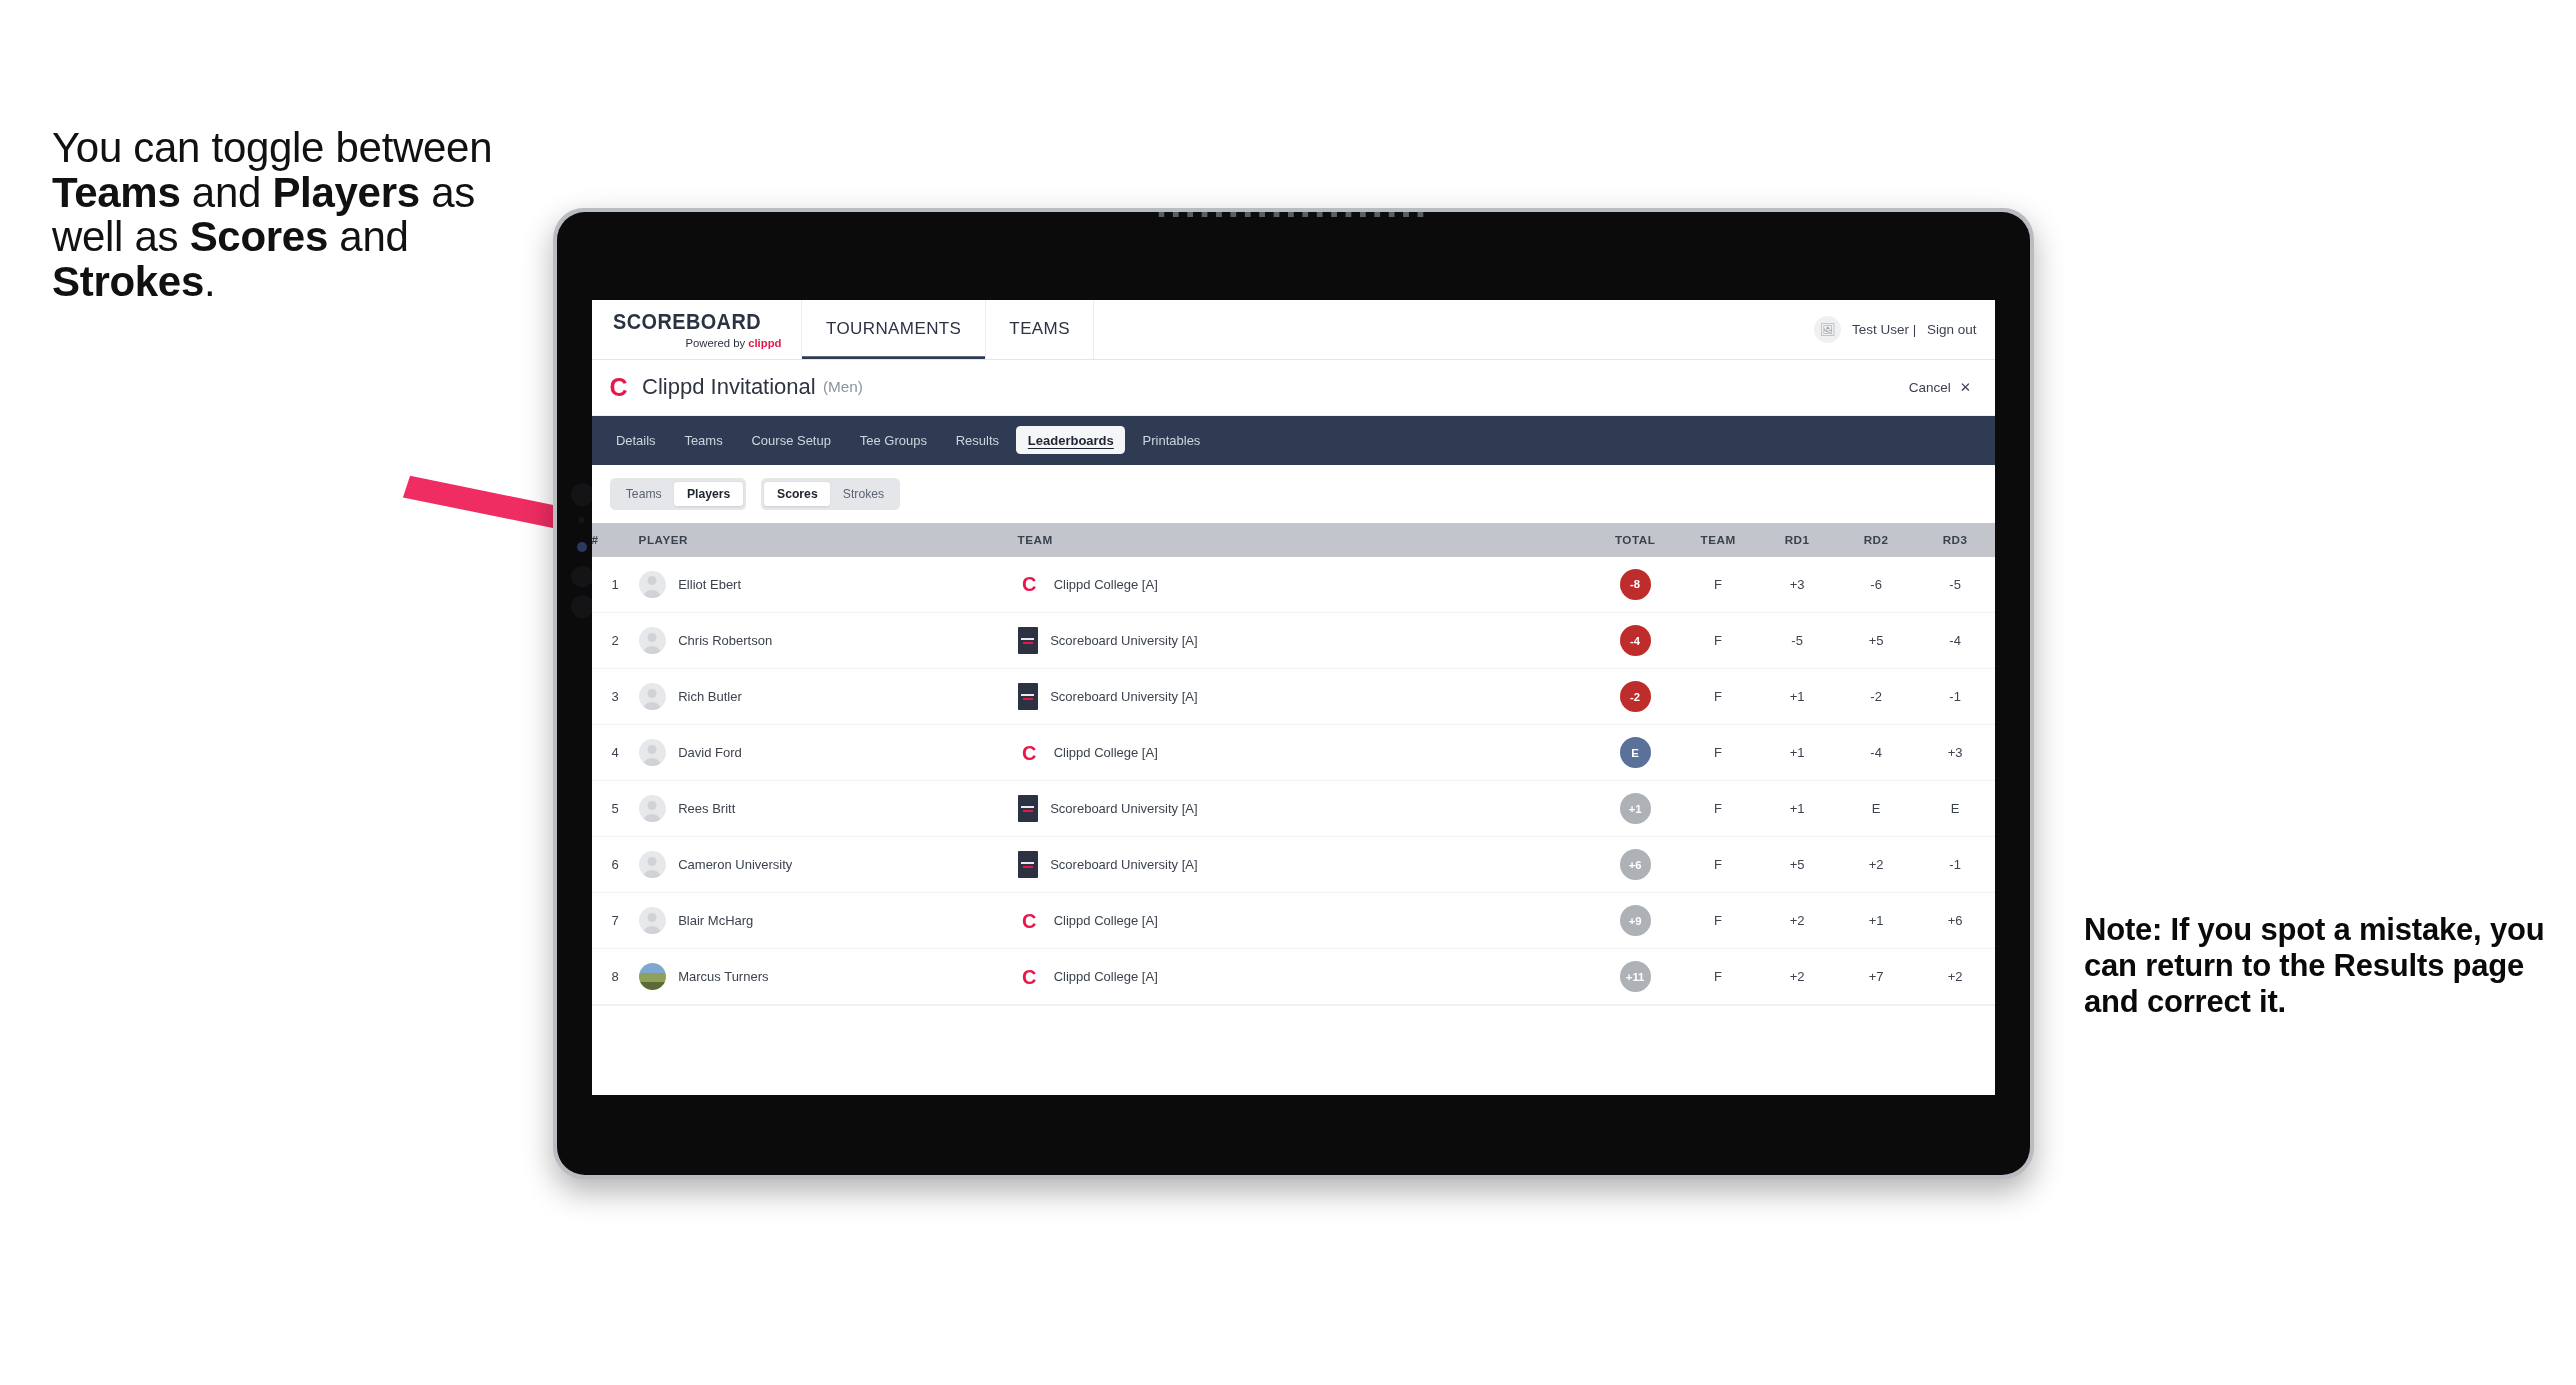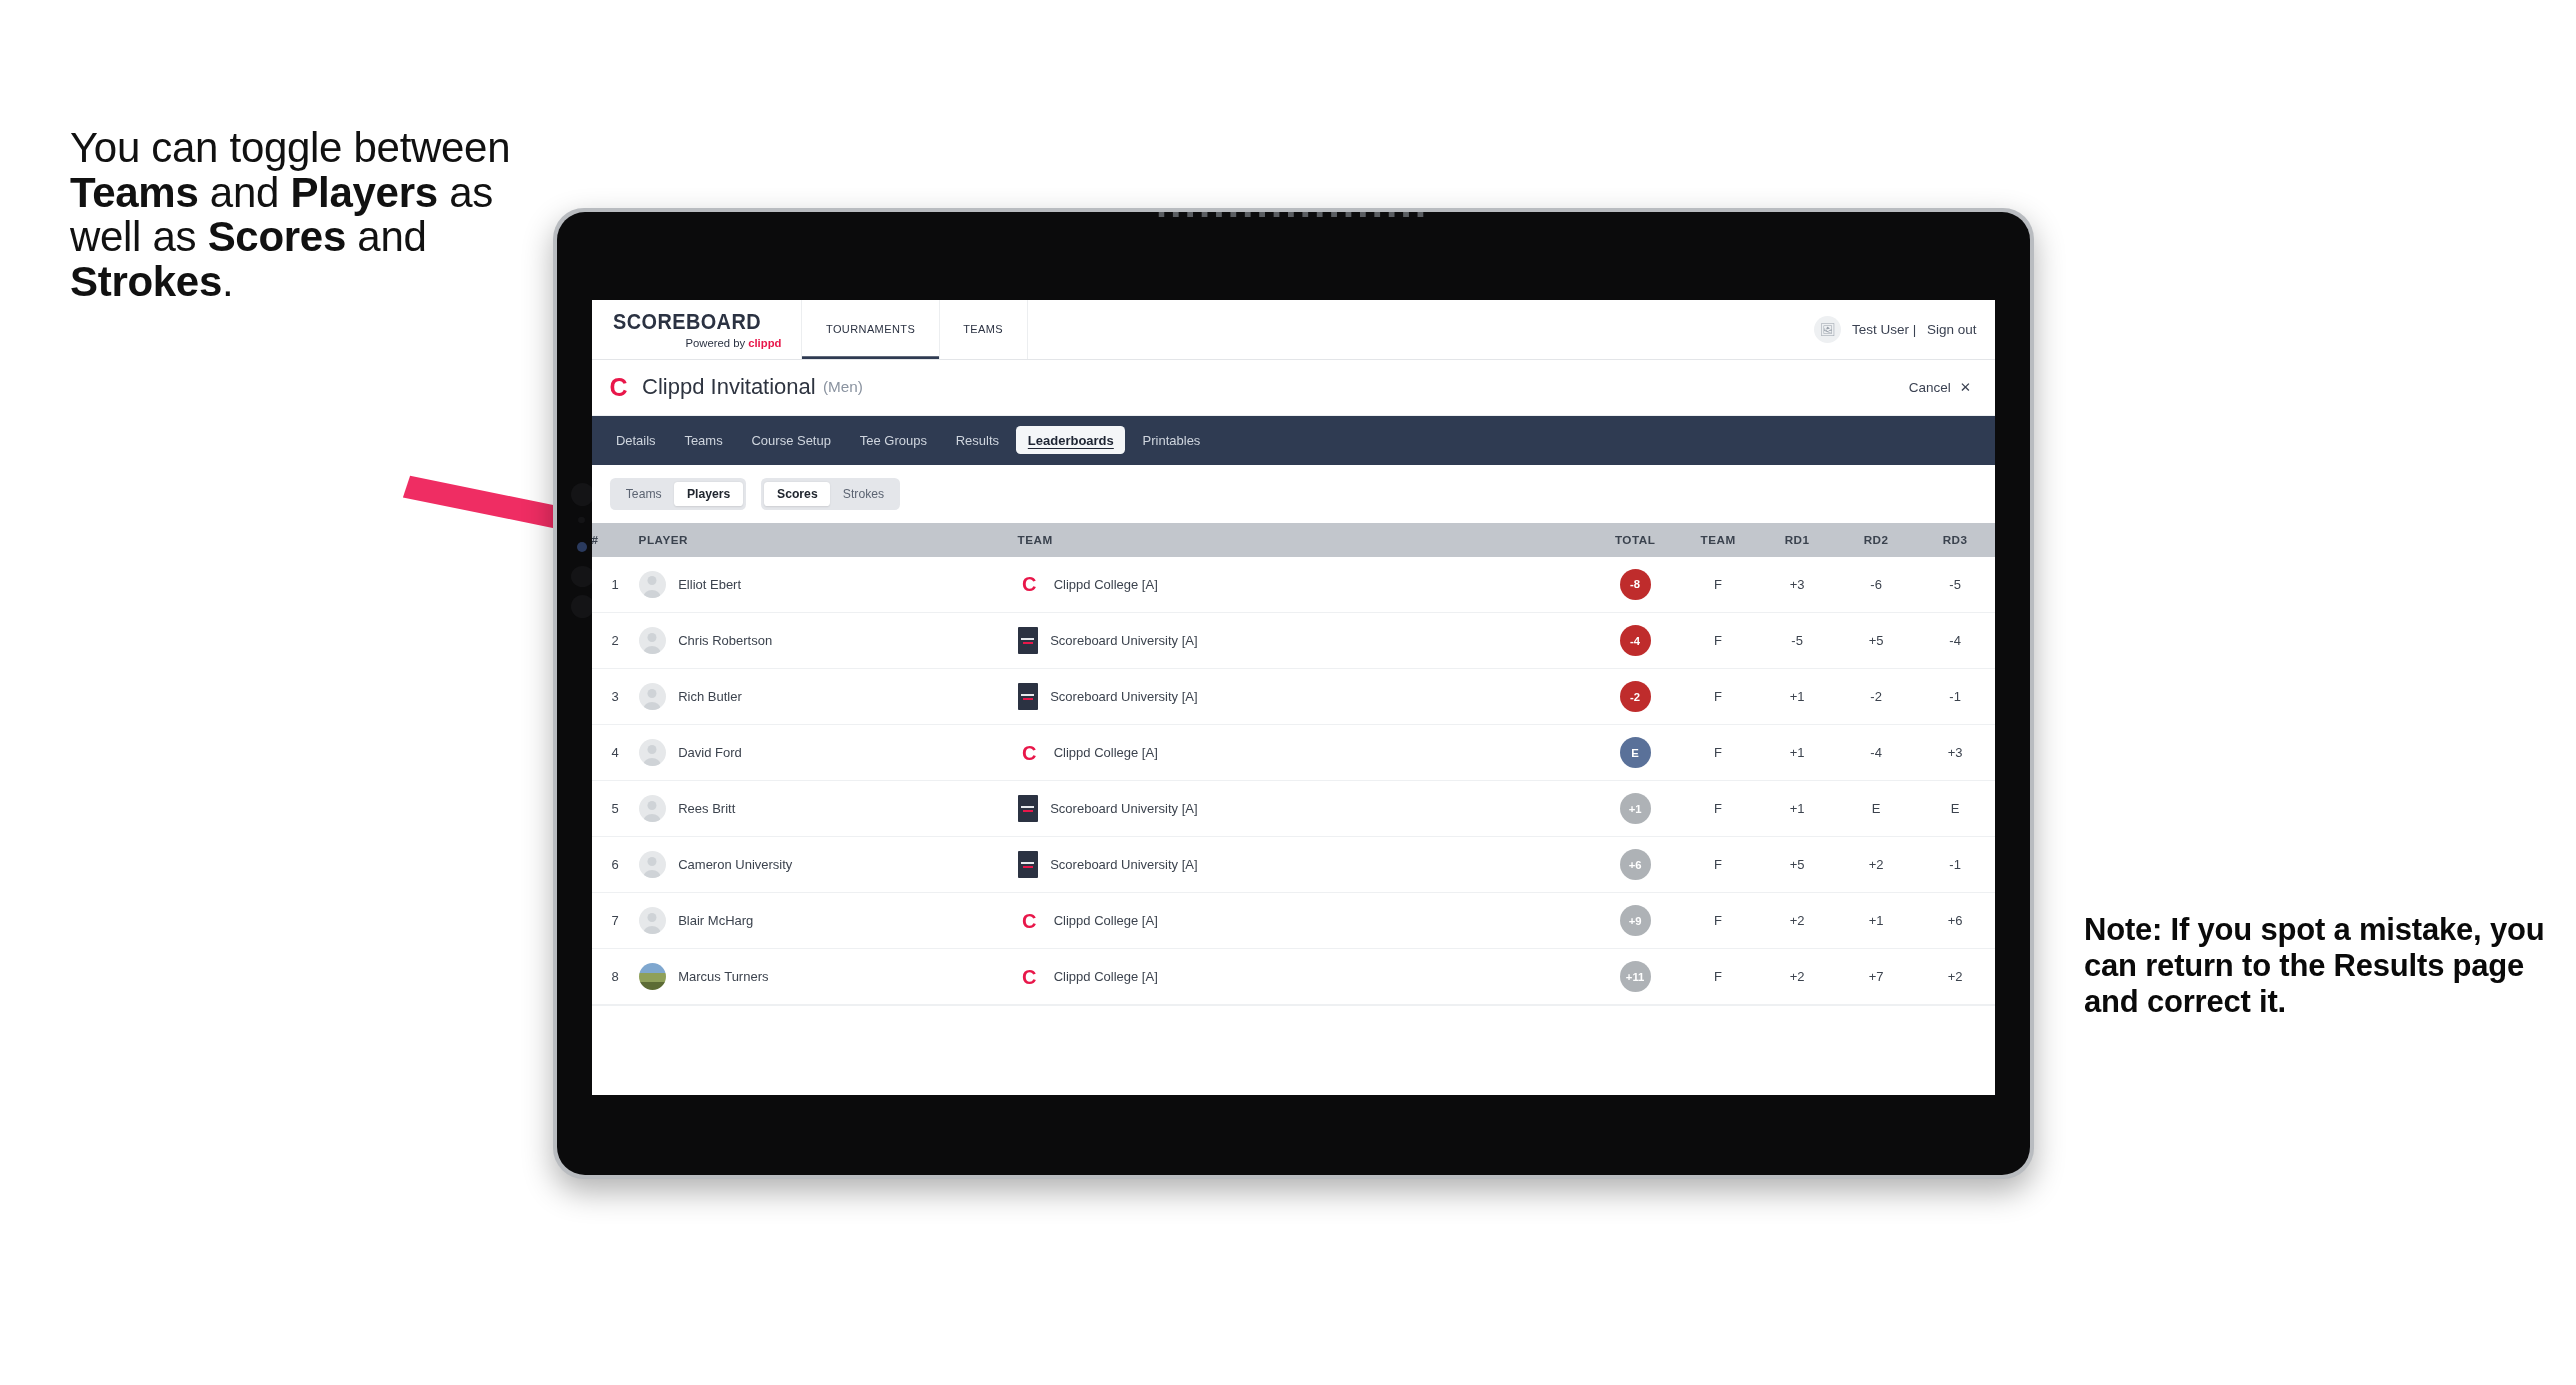--- a/index.html
+++ b/index.html
@@ -7,21 +7,21 @@
     width: 2576px; height: 1386px;
     background: #ffffff;
     font-family: "Liberation Sans", sans-serif;
     overflow: hidden;
   }
   #stage { position: relative; width: 2576px; height: 1386px; background:#fff; }
 
   
   .annot-left {
     position: absolute;
-    left: 70px; top: 126px;
+    left: 52px; top: 126px;
     width: 470px;
     font-size: 42px;
     line-height: 1.06;
     color: #111111;
     letter-spacing: -0.3px;
   }
   .annot-left b { font-weight: 700; }
 
   
   .annot-right {
@@ -84,21 +84,21 @@
   .brand-title {
     font-size: 22.6px; font-weight: 800; letter-spacing: 0.5px;
     color:#2b3242; font-family:"Liberation Sans", sans-serif;
     transform: scaleX(0.88); transform-origin: left center;
   }
   .brand-sub { font-size: 11.3px; color:#2b3242; margin-top:1.8px; }
   .brand-sub .clippd { color:#e8174a; font-weight:700; }
 
   .navtab {
     display:flex; align-items:center; padding: 0 23.5px;
-    font-size: 11px; color:#2b3242; letter-spacing:0.4px;
+    font-size: 17px; color:#2b3242; letter-spacing:0.4px;
     border-left: 0.9px solid #eceef0;
     cursor: pointer;
   }
   .navtab.active { box-shadow: inset 0 -2.7px 0 #2f3b52; }
   .navspacer { flex:1; border-left:0.9px solid #eceef0; }
   .user-area { display:flex; align-items:center; gap:10.8px; padding:0 18px; font-size:13.5px; color:#3b4252; }
   .avatar-sq {
     width:27px; height:27px; border-radius:50%;
     background:#eef0f2; display:flex; align-items:center; justify-content:center;
     color:#9aa1ab; font-size:12.6px;

